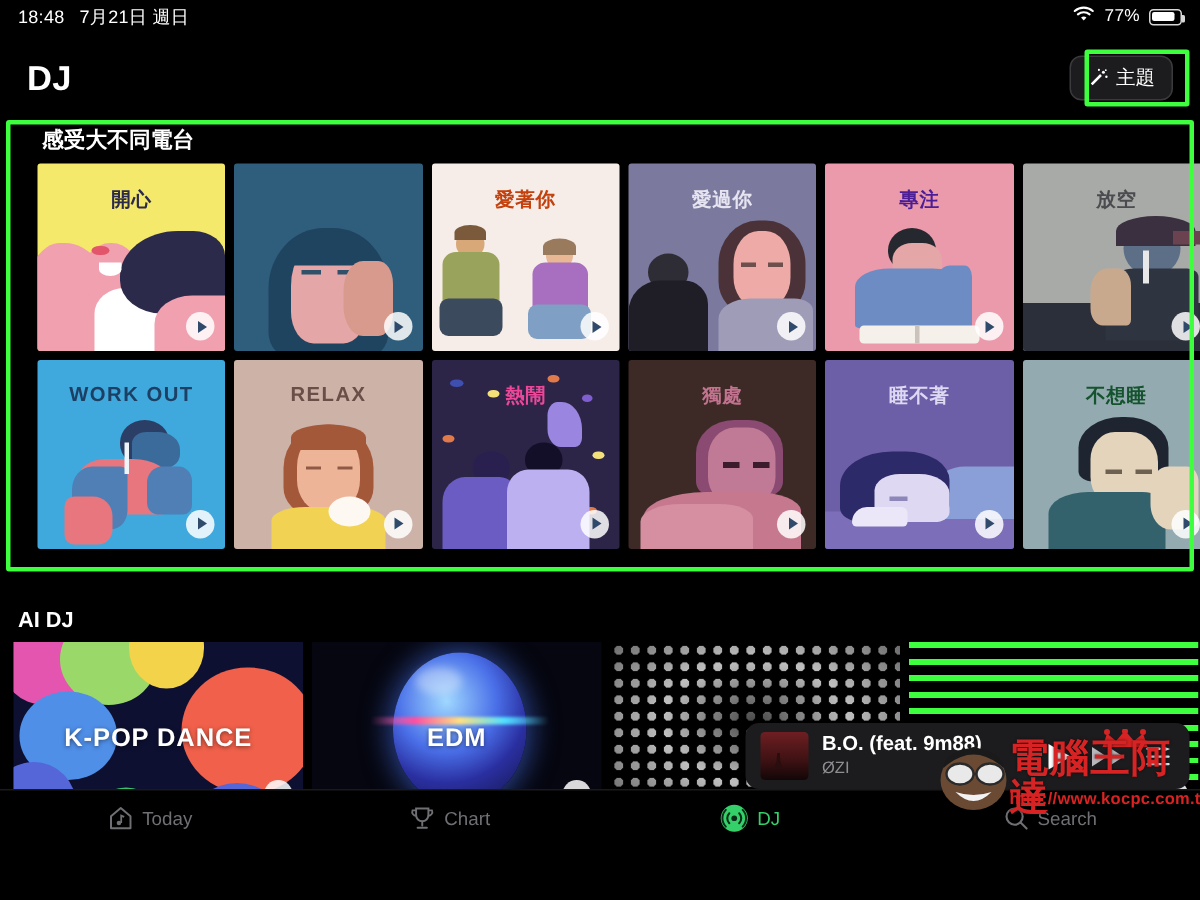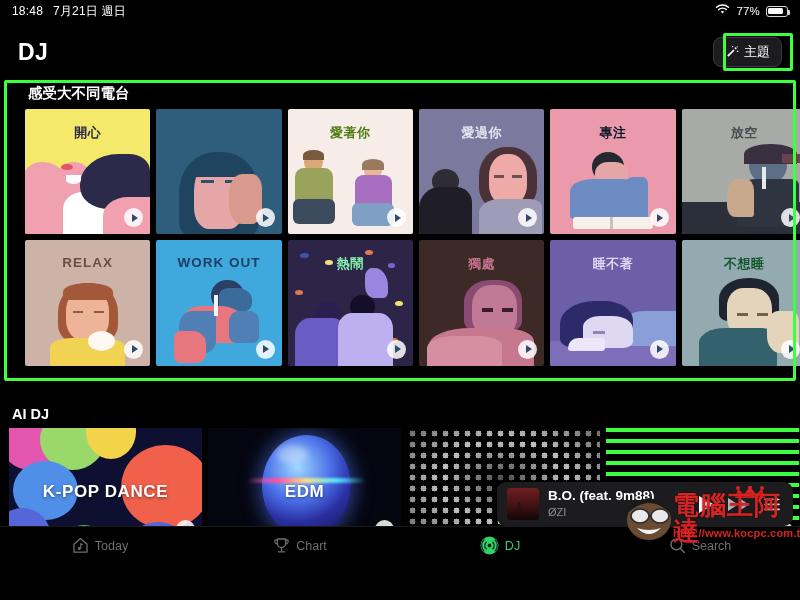--- a/index.html
+++ b/index.html
@@ -232,21 +232,21 @@
         <div class="art">
           <div class="bl ell" style="left:13%;top:35%;width:15%;height:15%;background:#d8a878"></div>
           <div class="bl" style="left:12%;top:33%;width:17%;height:8%;background:#7a5a3a;border-radius:50% 50% 0 0"></div>
           <div class="bl" style="left:6%;top:47%;width:30%;height:28%;background:#9aa35c;border-radius:24% 24% 8% 8%"></div>
           <div class="bl" style="left:4%;top:72%;width:34%;height:20%;background:#3b4a5c;border-radius:6px"></div>
           <div class="bl ell" style="left:61%;top:42%;width:14%;height:14%;background:#e8b794"></div>
           <div class="bl" style="left:59%;top:40%;width:18%;height:9%;background:#9a7a5c;border-radius:50% 50% 0 0"></div>
           <div class="bl" style="left:54%;top:53%;width:29%;height:26%;background:#a86fc0;border-radius:24% 24% 8% 8%"></div>
           <div class="bl" style="left:51%;top:75%;width:34%;height:18%;background:#7fa0c4;border-radius:6px"></div>
         </div>
-        <div class="tlabel" style="color:#4d7c0f">愛著你</div>
+        <div class="tlabel" style="color:#c2410c">愛著你</div>
         <div class="playbtn"></div>
       </div>
 
       <div class="tile" style="background:#7b7a9e">
         <div class="art">
           <div class="bl ell" style="left:10%;top:48%;width:22%;height:20%;background:#2e2c34"></div>
           <div class="bl" style="left:0%;top:62%;width:42%;height:42%;background:#1f1d25;border-radius:40% 30% 0 0"></div>
           <div class="bl" style="left:48%;top:30%;width:46%;height:50%;background:#4a3238;border-radius:46% 46% 34% 34%"></div>
           <div class="bl" style="left:56%;top:36%;width:30%;height:40%;background:#edaaa6;border-radius:44% 44% 38% 38%"></div>
           <div class="bl" style="left:48%;top:72%;width:50%;height:32%;background:#9f9cb8;border-radius:34% 20% 0 0"></div>
@@ -259,83 +259,83 @@
 
       <div class="tile" style="background:#eb9aac">
         <div class="art">
           <div class="bl ell" style="left:33%;top:34%;width:26%;height:24%;background:#26282f"></div>
           <div class="bl" style="left:36%;top:42%;width:26%;height:22%;background:#e4a6a6;border-radius:40%"></div>
           <div class="bl" style="left:16%;top:56%;width:62%;height:32%;background:#6d8cc4;border-radius:30% 34% 6% 6%"></div>
           <div class="bl" style="left:58%;top:54%;width:20%;height:30%;background:#6d8cc4;border-radius:40% 20% 20% 10%"></div>
           <div class="bl" style="left:18%;top:86%;width:64%;height:10%;background:#f5f0ea;border-radius:3px"></div>
           <div class="bl" style="left:48%;top:86%;width:2%;height:10%;background:#cbc2bb"></div>
         </div>
-        <div class="tlabel" style="color:#0f172a">專注</div>
+        <div class="tlabel" style="color:#4c1d95">專注</div>
         <div class="playbtn"></div>
       </div>
 
       <div class="tile" style="background:#a8aaa8">
         <div class="art">
           <div class="bl" style="left:0;top:74%;width:100%;height:26%;background:#2b2f39"></div>
           <div class="bl ell" style="left:54%;top:30%;width:30%;height:30%;background:#5d6f86"></div>
           <div class="bl" style="left:50%;top:28%;width:42%;height:16%;background:#3a3040;border-radius:50% 50% 0 0"></div>
           <div class="bl" style="left:80%;top:36%;width:18%;height:7%;background:#6a4250;border-radius:0 4px 4px 0"></div>
           <div class="bl" style="left:44%;top:56%;width:50%;height:38%;background:#2e3440;border-radius:30% 12% 0 0"></div>
           <div class="bl" style="left:36%;top:56%;width:22%;height:30%;background:#c9a98e;border-radius:40% 30% 10% 30%"></div>
           <div class="bl" style="left:64%;top:46%;width:3%;height:18%;background:#e8e8e8"></div>
         </div>
         <div class="tlabel" style="color:#4a4c4f">放空</div>
         <div class="playbtn"></div>
       </div>
 
+      <div class="tile" style="background:#3fa9dd">
+        <div class="art">
+          <div class="bl ell" style="left:44%;top:32%;width:26%;height:24%;background:#2b3f66"></div>
+          <div class="bl" style="left:50%;top:38%;width:26%;height:20%;background:#3b6b9a;border-radius:30% 46% 40% 20%"></div>
+          <div class="bl" style="left:22%;top:52%;width:48%;height:30%;background:#e8767f;border-radius:30% 40% 10% 20%"></div>
+          <div class="bl" style="left:18%;top:56%;width:30%;height:34%;background:#4f7fb5;border-radius:36% 12% 30% 20%"></div>
+          <div class="bl" style="left:58%;top:56%;width:24%;height:26%;background:#4f7fb5;border-radius:34% 30% 20% 24%"></div>
+          <div class="bl" style="left:14%;top:72%;width:26%;height:26%;background:#e8767f;border-radius:20% 40% 30% 20%"></div>
+          <div class="bl" style="left:46%;top:44%;width:3%;height:16%;background:#eef4f8"></div>
+        </div>
+        <div class="tlabel en" style="color:#1c3f63">WORK OUT</div>
+        <div class="playbtn"></div>
+      </div>
+
       <div class="tile" style="background:#cdb2a8">
         <div class="art">
           <div class="bl" style="left:26%;top:34%;width:48%;height:48%;background:#a4583a;border-radius:48% 48% 30% 30%"></div>
           <div class="bl" style="left:33%;top:38%;width:34%;height:42%;background:#edb498;border-radius:44% 44% 40% 40%"></div>
           <div class="bl" style="left:30%;top:34%;width:40%;height:14%;background:#a4583a;border-radius:50% 50% 10% 10%"></div>
           <div class="bl" style="left:38%;top:56%;width:8%;height:2%;background:#8f5a45"></div>
           <div class="bl" style="left:55%;top:56%;width:8%;height:2%;background:#8f5a45"></div>
           <div class="bl" style="left:20%;top:78%;width:60%;height:24%;background:#f1d253;border-radius:30% 30% 0 0"></div>
           <div class="bl ell" style="left:50%;top:72%;width:22%;height:16%;background:#fdf8f2"></div>
         </div>
         <div class="tlabel en" style="color:#6a4f49">RELAX</div>
-        <div class="playbtn"></div>
-      </div>
-
-      <div class="tile" style="background:#3fa9dd">
-        <div class="art">
-          <div class="bl ell" style="left:44%;top:32%;width:26%;height:24%;background:#2b3f66"></div>
-          <div class="bl" style="left:50%;top:38%;width:26%;height:20%;background:#3b6b9a;border-radius:30% 46% 40% 20%"></div>
-          <div class="bl" style="left:22%;top:52%;width:48%;height:30%;background:#e8767f;border-radius:30% 40% 10% 20%"></div>
-          <div class="bl" style="left:18%;top:56%;width:30%;height:34%;background:#4f7fb5;border-radius:36% 12% 30% 20%"></div>
-          <div class="bl" style="left:58%;top:56%;width:24%;height:26%;background:#4f7fb5;border-radius:34% 30% 20% 24%"></div>
-          <div class="bl" style="left:14%;top:72%;width:26%;height:26%;background:#e8767f;border-radius:20% 40% 30% 20%"></div>
-          <div class="bl" style="left:46%;top:44%;width:3%;height:16%;background:#eef4f8"></div>
-        </div>
-        <div class="tlabel en" style="color:#1c3f63">WORK OUT</div>
         <div class="playbtn"></div>
       </div>
 
       <div class="tile" style="background:#2d2547">
         <div class="art">
           <div class="bl ell" style="left:10%;top:10%;width:7%;height:4%;background:#3f4fb0"></div>
           <div class="bl ell" style="left:62%;top:8%;width:6%;height:4%;background:#e07a4a"></div>
           <div class="bl ell" style="left:80%;top:18%;width:6%;height:4%;background:#7f5fd0"></div>
           <div class="bl ell" style="left:30%;top:16%;width:6%;height:4%;background:#f3e07a"></div>
           <div class="bl ell" style="left:6%;top:40%;width:6%;height:4%;background:#e07a4a"></div>
           <div class="bl ell" style="left:86%;top:48%;width:6%;height:4%;background:#f3e07a"></div>
           <div class="bl ell" style="left:14%;top:64%;width:6%;height:4%;background:#f3e07a"></div>
           <div class="bl ell" style="left:82%;top:78%;width:6%;height:4%;background:#e07a4a"></div>
           <div class="bl" style="left:62%;top:22%;width:18%;height:24%;background:#9a86e0;border-radius:30% 60% 20% 40%"></div>
           <div class="bl ell" style="left:22%;top:48%;width:20%;height:18%;background:#2a2050"></div>
           <div class="bl" style="left:6%;top:62%;width:40%;height:44%;background:#6b5cc4;border-radius:30% 24% 0 0"></div>
           <div class="bl ell" style="left:50%;top:44%;width:20%;height:18%;background:#130f28"></div>
           <div class="bl" style="left:40%;top:58%;width:44%;height:46%;background:#bcb0f0;border-radius:26% 26% 0 0"></div>
         </div>
-        <div class="tlabel" style="color:#86efac">熱鬧</div>
+        <div class="tlabel" style="color:#ec4899">熱鬧</div>
         <div class="playbtn"></div>
       </div>
 
       <div class="tile" style="background:#3d2a26">
         <div class="art">
           <div class="bl" style="left:36%;top:32%;width:46%;height:40%;background:#8a4a72;border-radius:44% 40% 20% 20%"></div>
           <div class="bl" style="left:42%;top:36%;width:36%;height:40%;background:#c07a96;border-radius:40% 40% 36% 36%"></div>
           <div class="bl" style="left:50%;top:54%;width:9%;height:3%;background:#3a1c2c"></div>
           <div class="bl" style="left:66%;top:54%;width:9%;height:3%;background:#3a1c2c"></div>
           <div class="bl" style="left:8%;top:70%;width:84%;height:34%;background:#c6788f;border-radius:40% 30% 0 0"></div>

